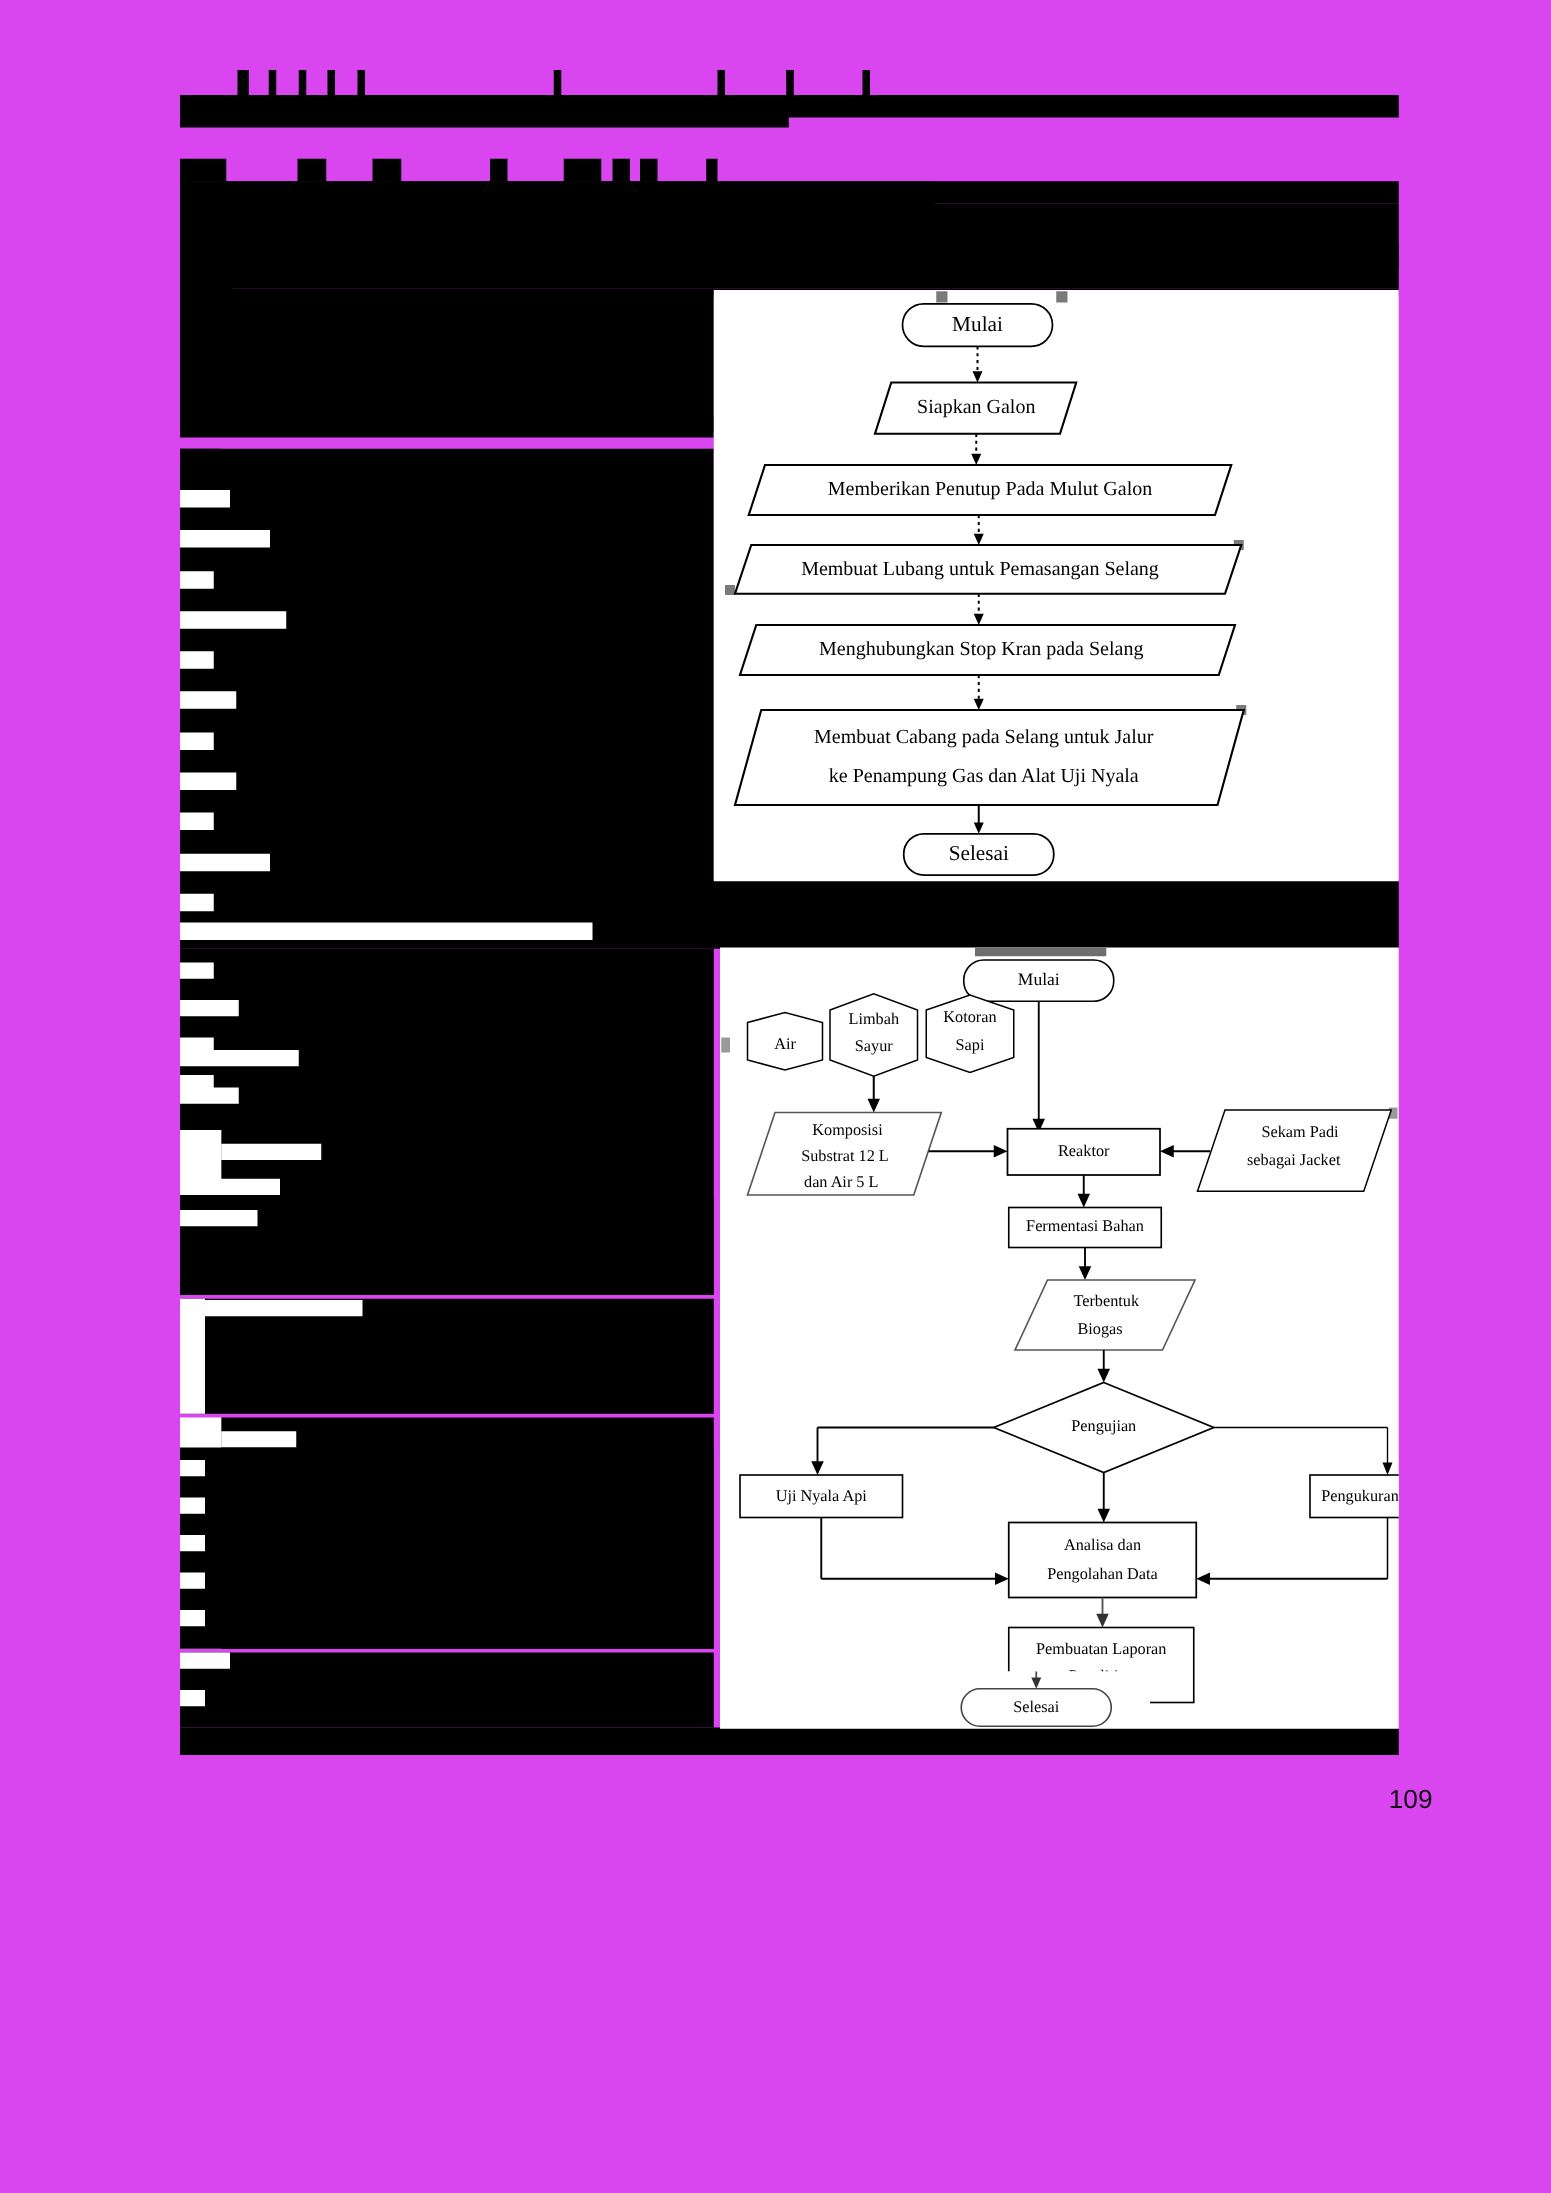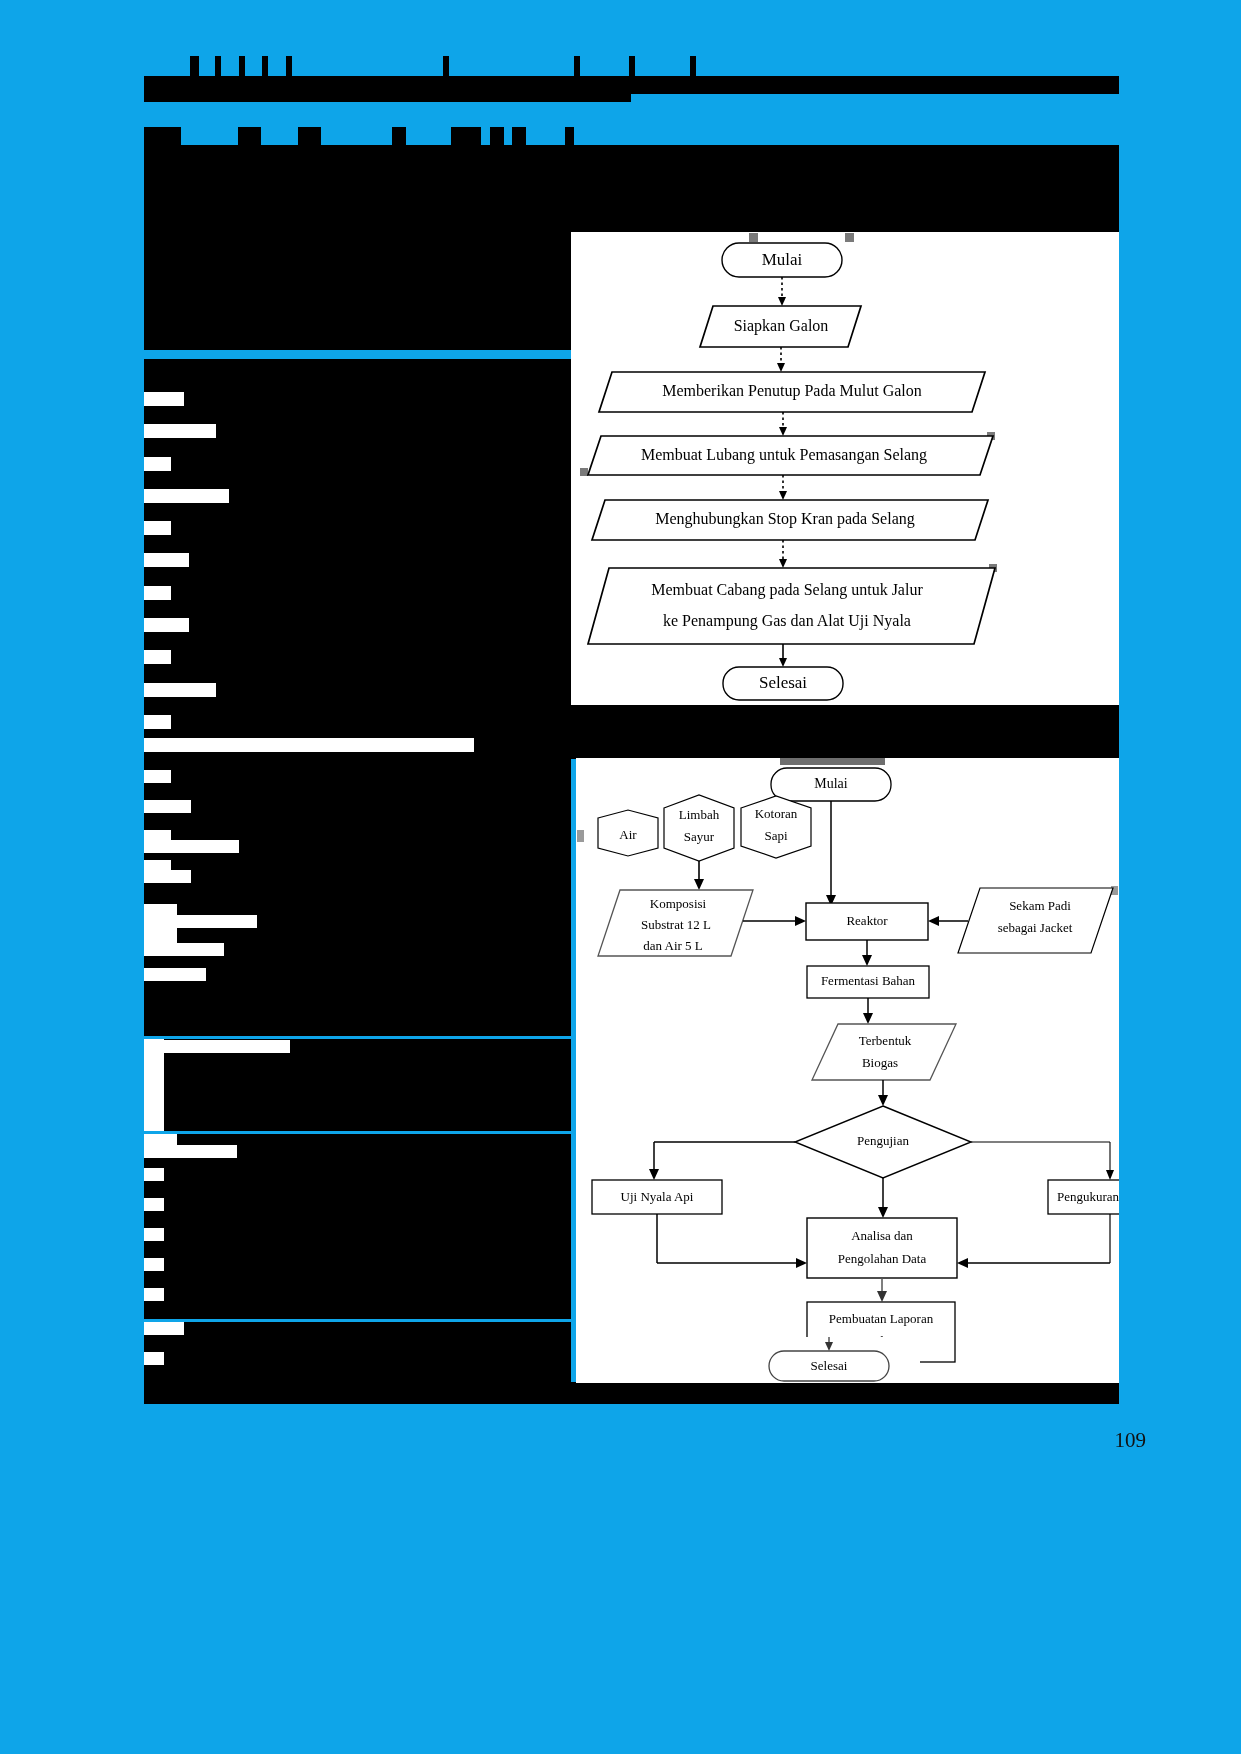--- a/index.html
+++ b/index.html
@@ -10,21 +10,21 @@
   body {
     width: 1241px;
     height: 1754px;
     position: relative;
     font-family: "Liberation Serif", "DejaVu Serif", serif;
     overflow: hidden;
   }
   .page {
     position: absolute;
     inset: 0;
-    background: #0ea5e9;
+    background: #d946ef;
   }
 
   
   .redact {
     position: absolute;
     background: #000000;
   }
 
   
   .fc-panel {
@@ -41,21 +41,21 @@
     dominant-baseline: middle;
   }
 
   
   .page-number {
     position: absolute;
     right: 95px;
     top: 1428px;
     font-size: 21px;
     color: #111;
-    font-family: Liberation Serif, serif;
+    font-family: Liberation Sans, sans-serif;
     z-index: 8;
   }
 
   
   .handle { fill: #7a7a7a; }
 </style>
 </head>
 <body>
 
 <div class="page">

